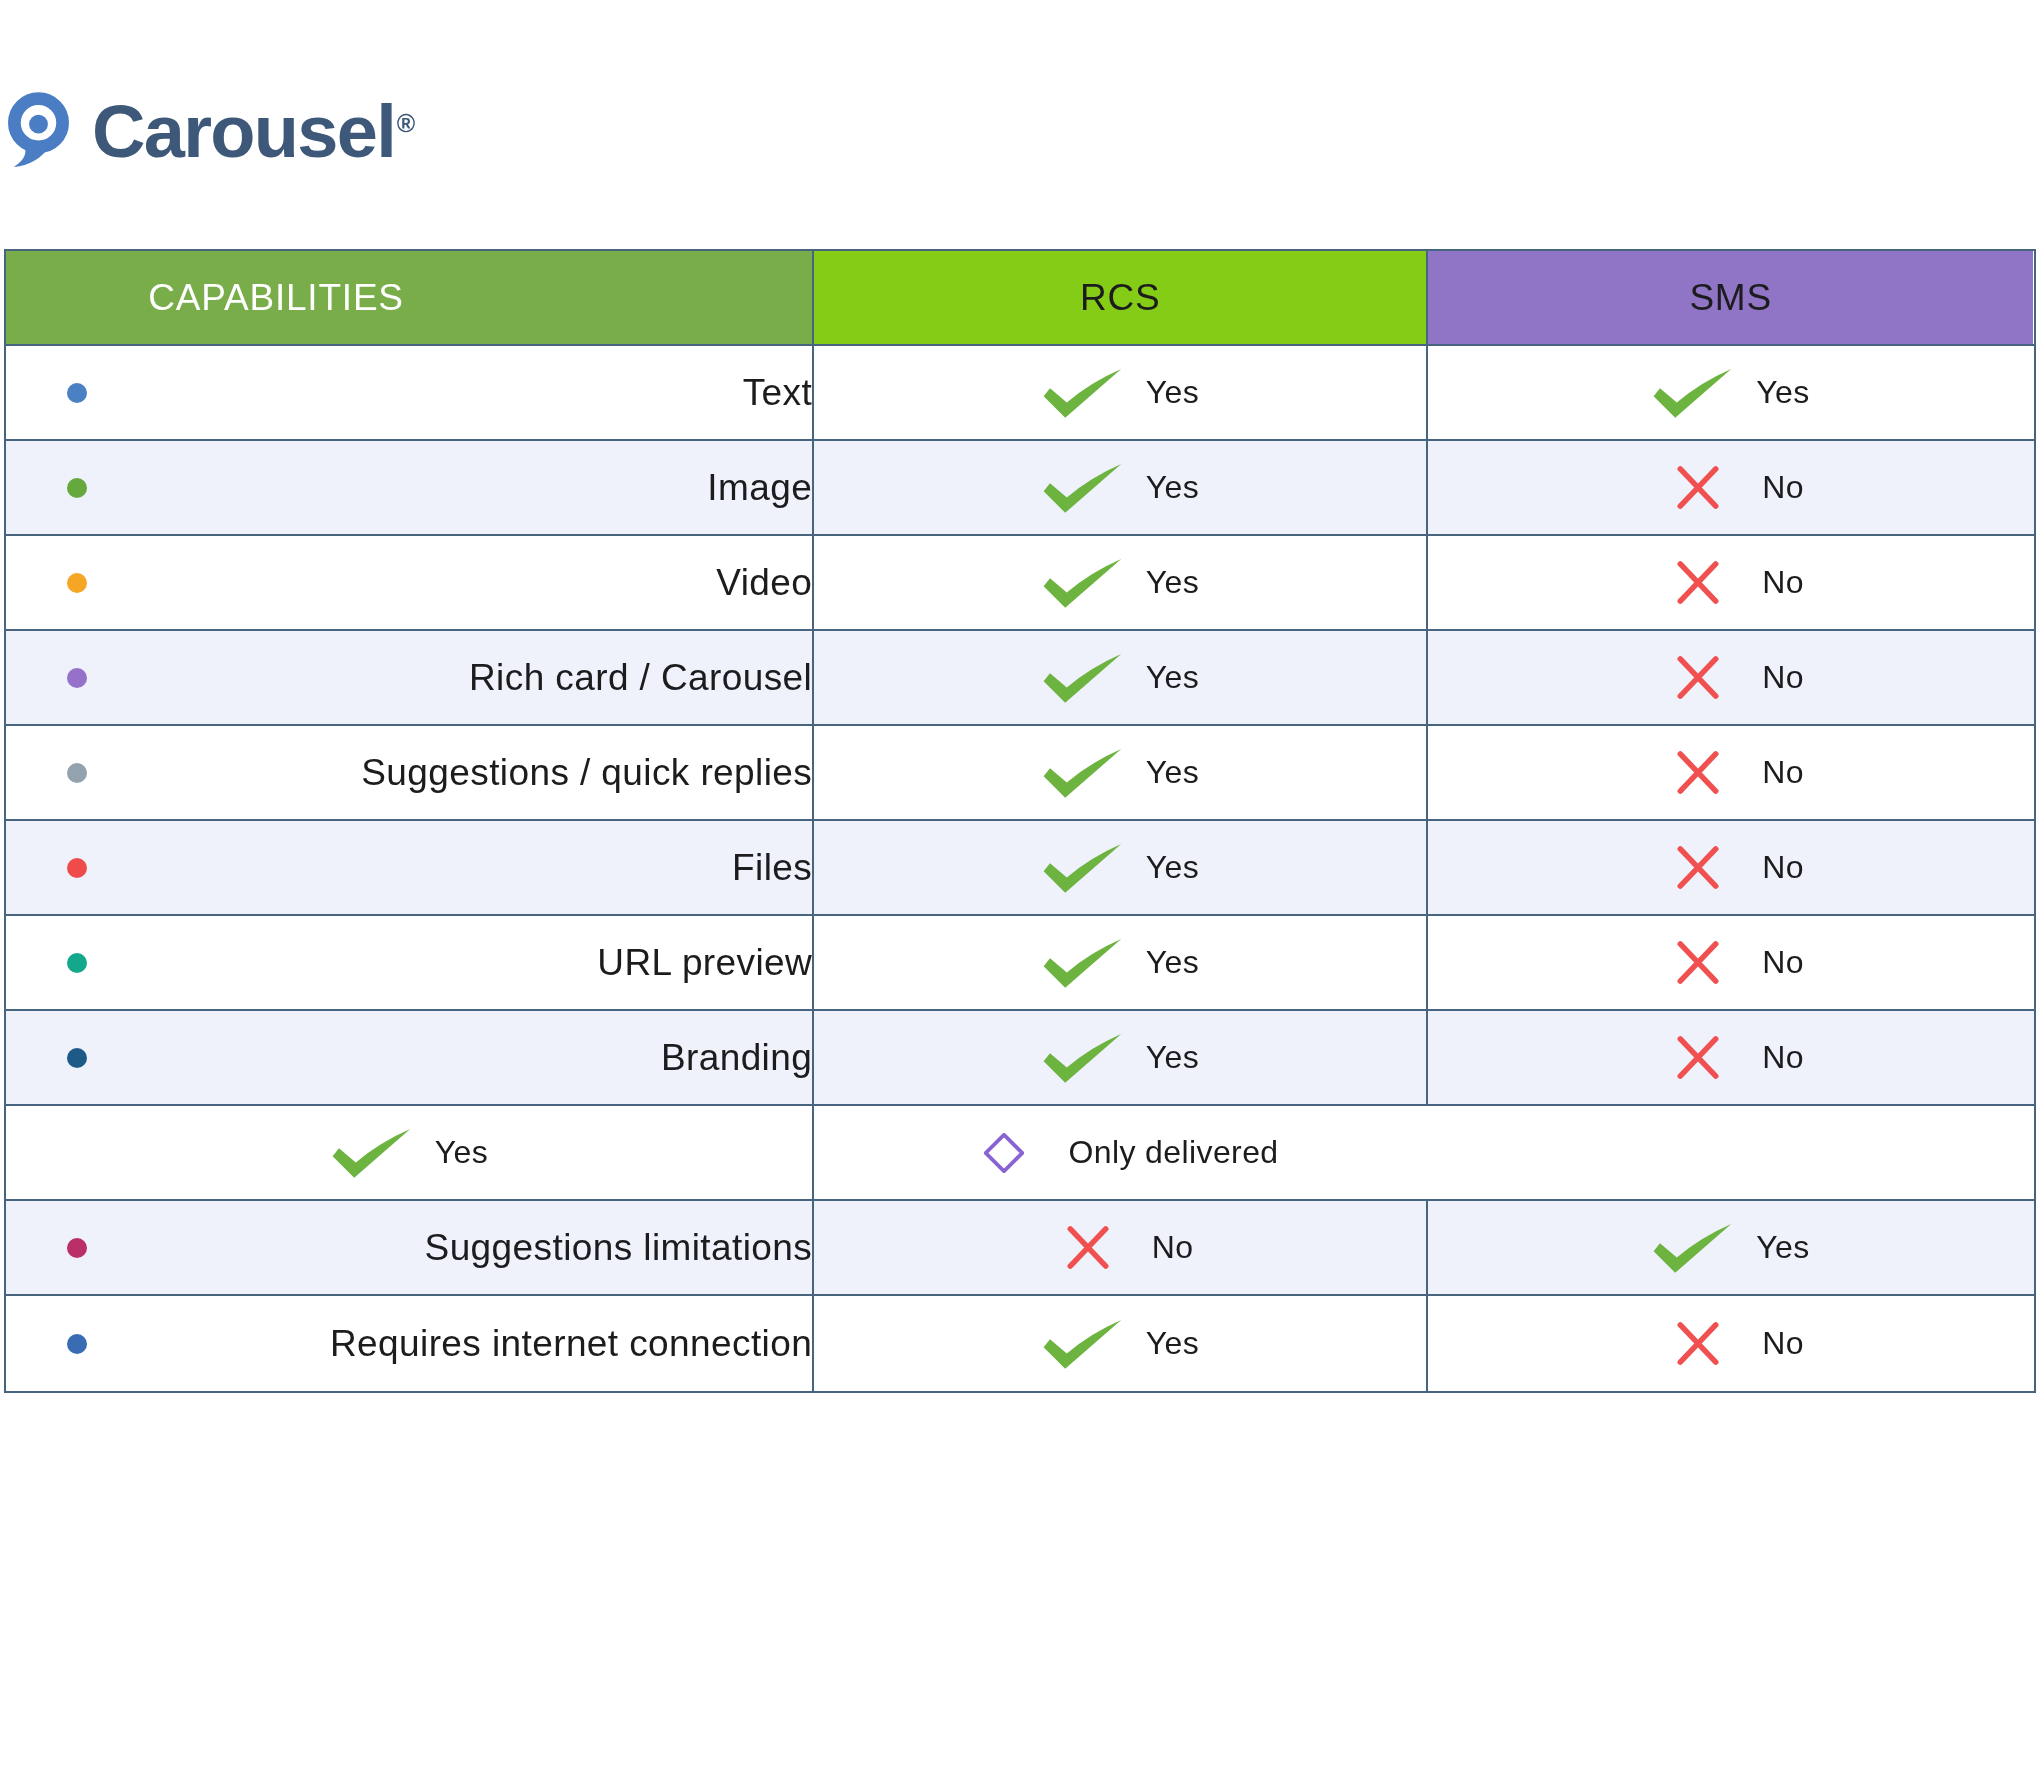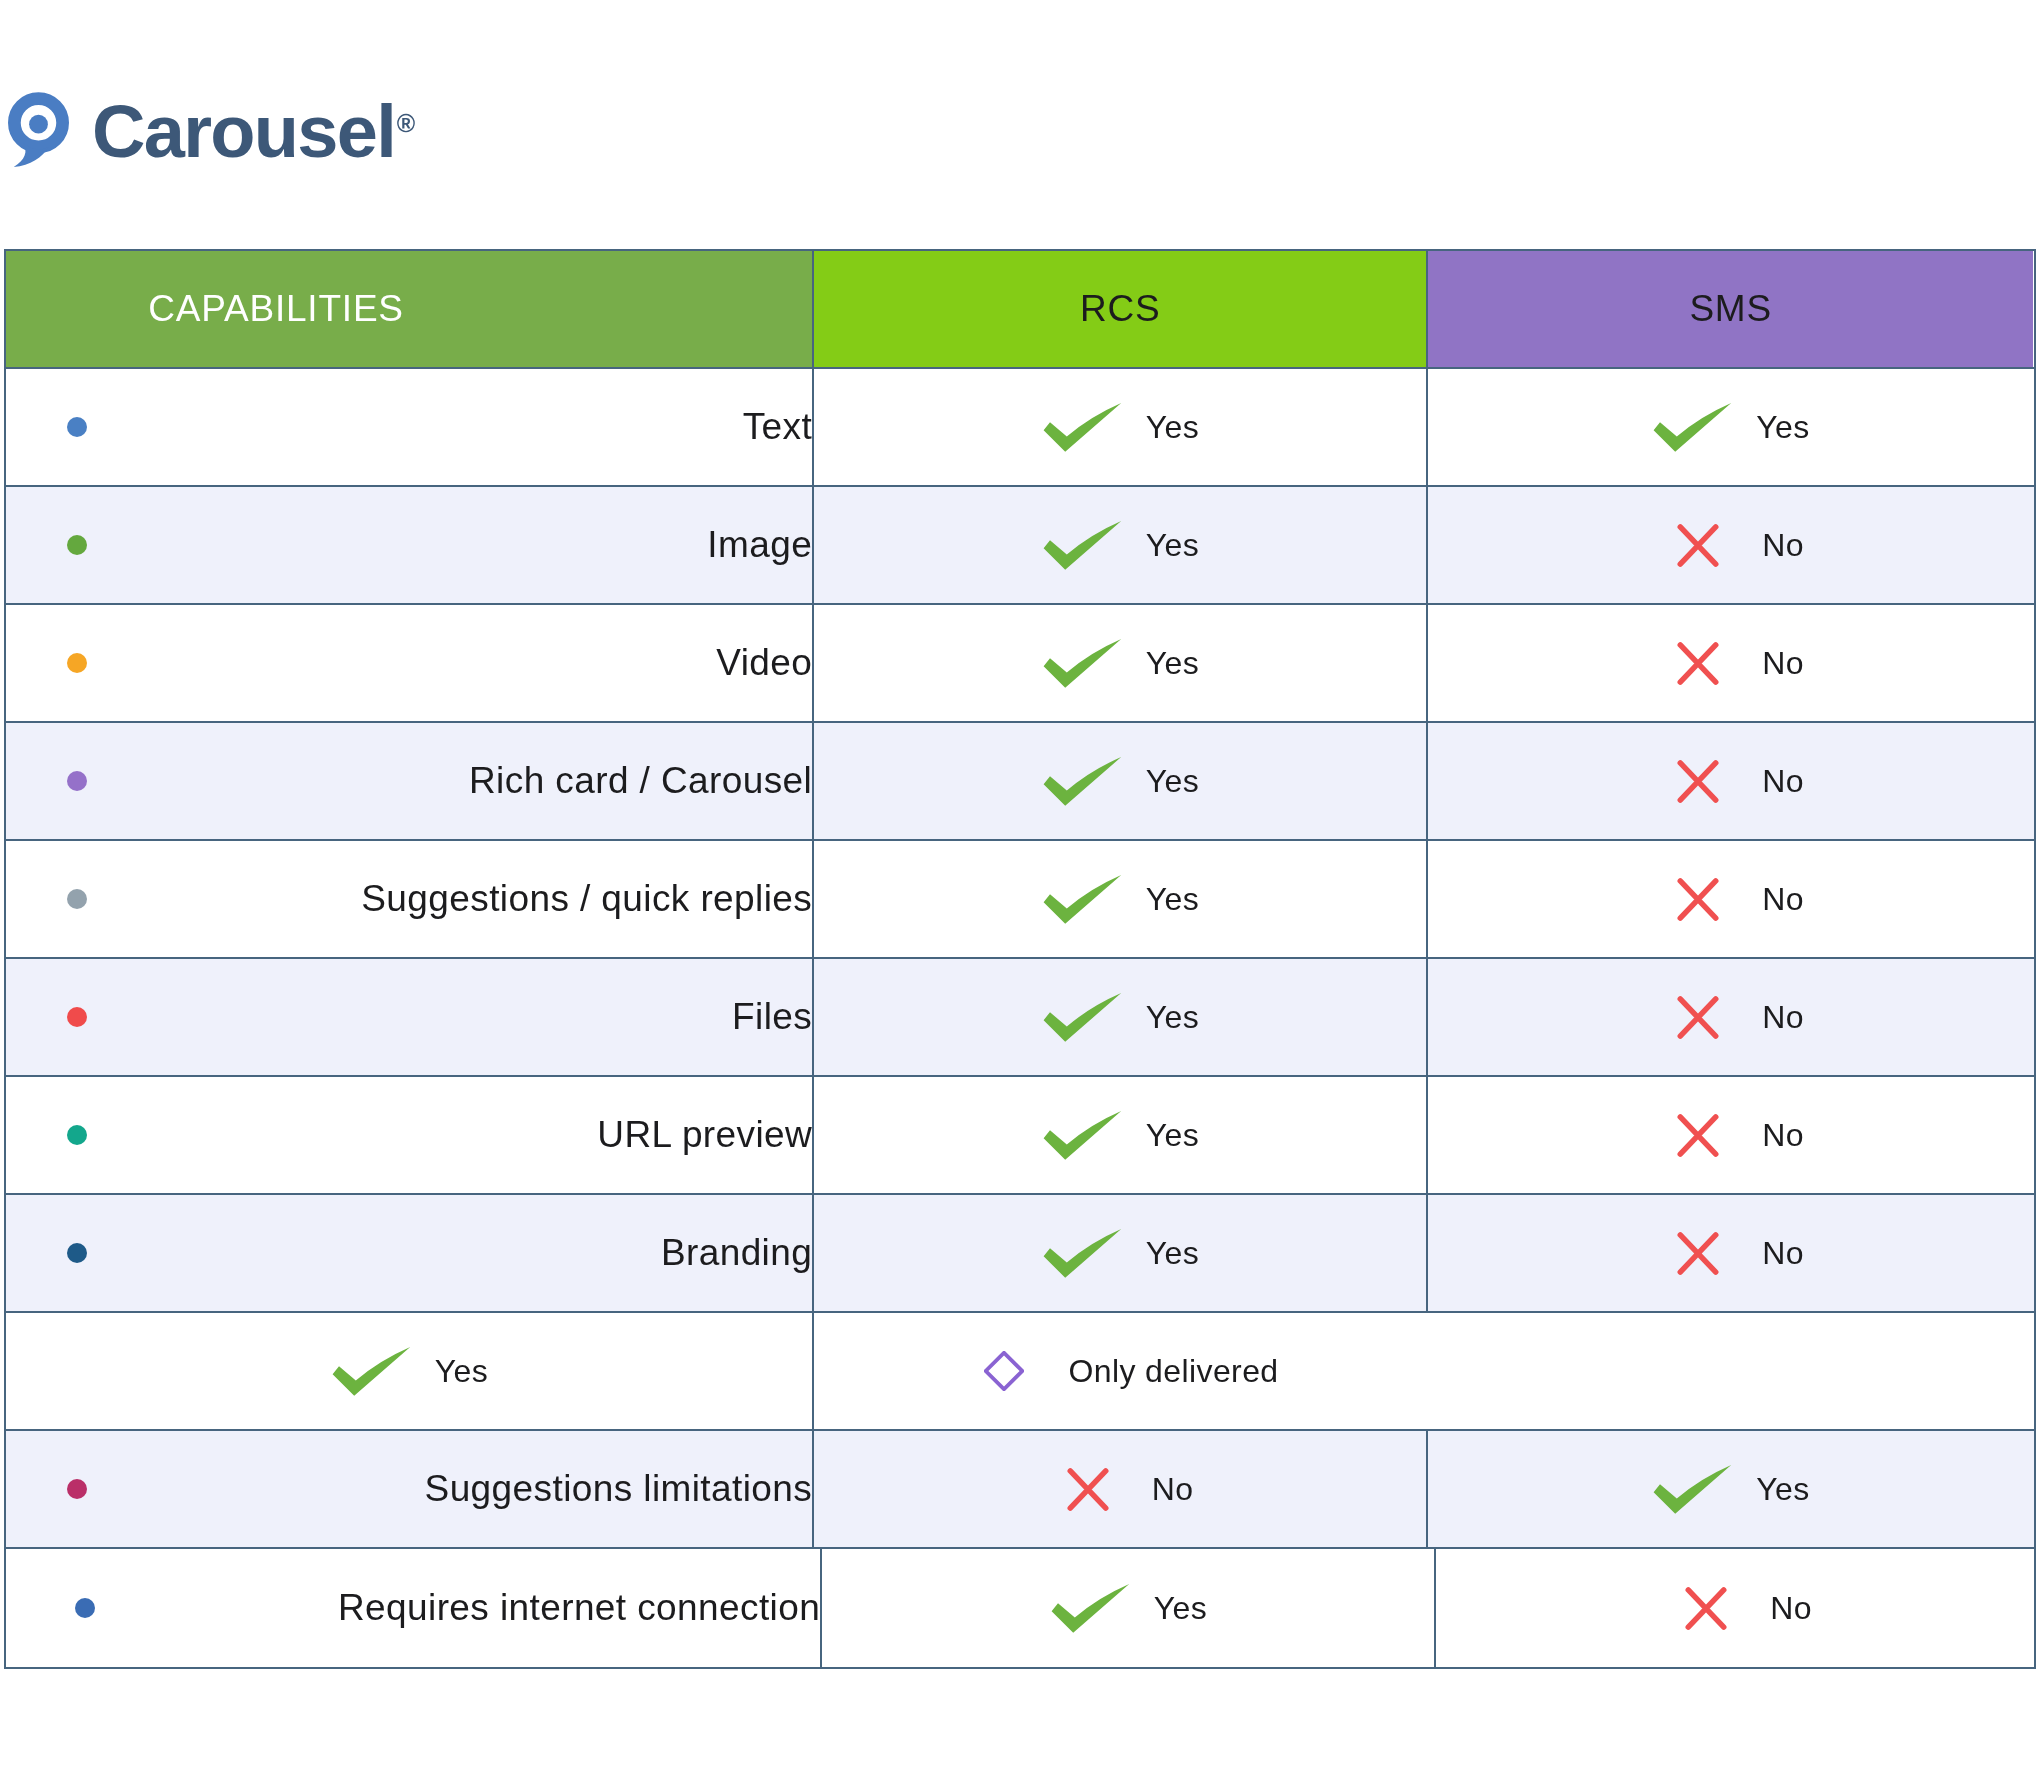--- a/index.html
+++ b/index.html
@@ -11,22 +11,22 @@
   .page{position:relative;width:2041px;height:1793px;background:#ffffff;overflow:hidden;}
 
   
   .logo{position:absolute;left:5px;top:91px;display:flex;align-items:center;gap:20px;}
   .logo-mark{display:block;}
   .logo-text{font-size:74px;font-weight:bold;color:#3d5878;letter-spacing:-1.7px;line-height:1;}
   .reg{font-size:25px;font-weight:bold;color:#3d5878;position:relative;top:-25px;left:1.7px;letter-spacing:0;}
 
   
   .table{position:absolute;left:4.2px;top:249px;width:2032px;border:2.5px solid var(--border);background:#fff;}
-  .trow{display:grid;grid-template-columns:808px 614px 605px;height:118px;border-bottom:2.5px solid var(--border);background:#ffffff;}
-  .trow:last-child{border-bottom:none;padding-left:8px;}
+  .trow{display:grid;grid-template-columns:808px 614px 605px;height:95px;border-bottom:2.5px solid var(--border);background:#ffffff;}
+  .trow:last-child{border-bottom:none;}
   .trow.alt{background:#eff1fb;}
   .cell{display:flex;align-items:center;height:100%;}
   .cell.c1{border-right:2.5px solid var(--border);justify-content:space-between;}
   .cell.c2{border-right:2.5px solid var(--border);justify-content:center;}
   .cell.c3{justify-content:center;}
 
   
   .thead .cell{justify-content:center;font-size:37px;letter-spacing:0.8px;color:var(--text);}
   .thead .cell.c1{justify-content:flex-start;padding-left:142px;}
   .thead{border-bottom:2.5px solid var(--border);}

